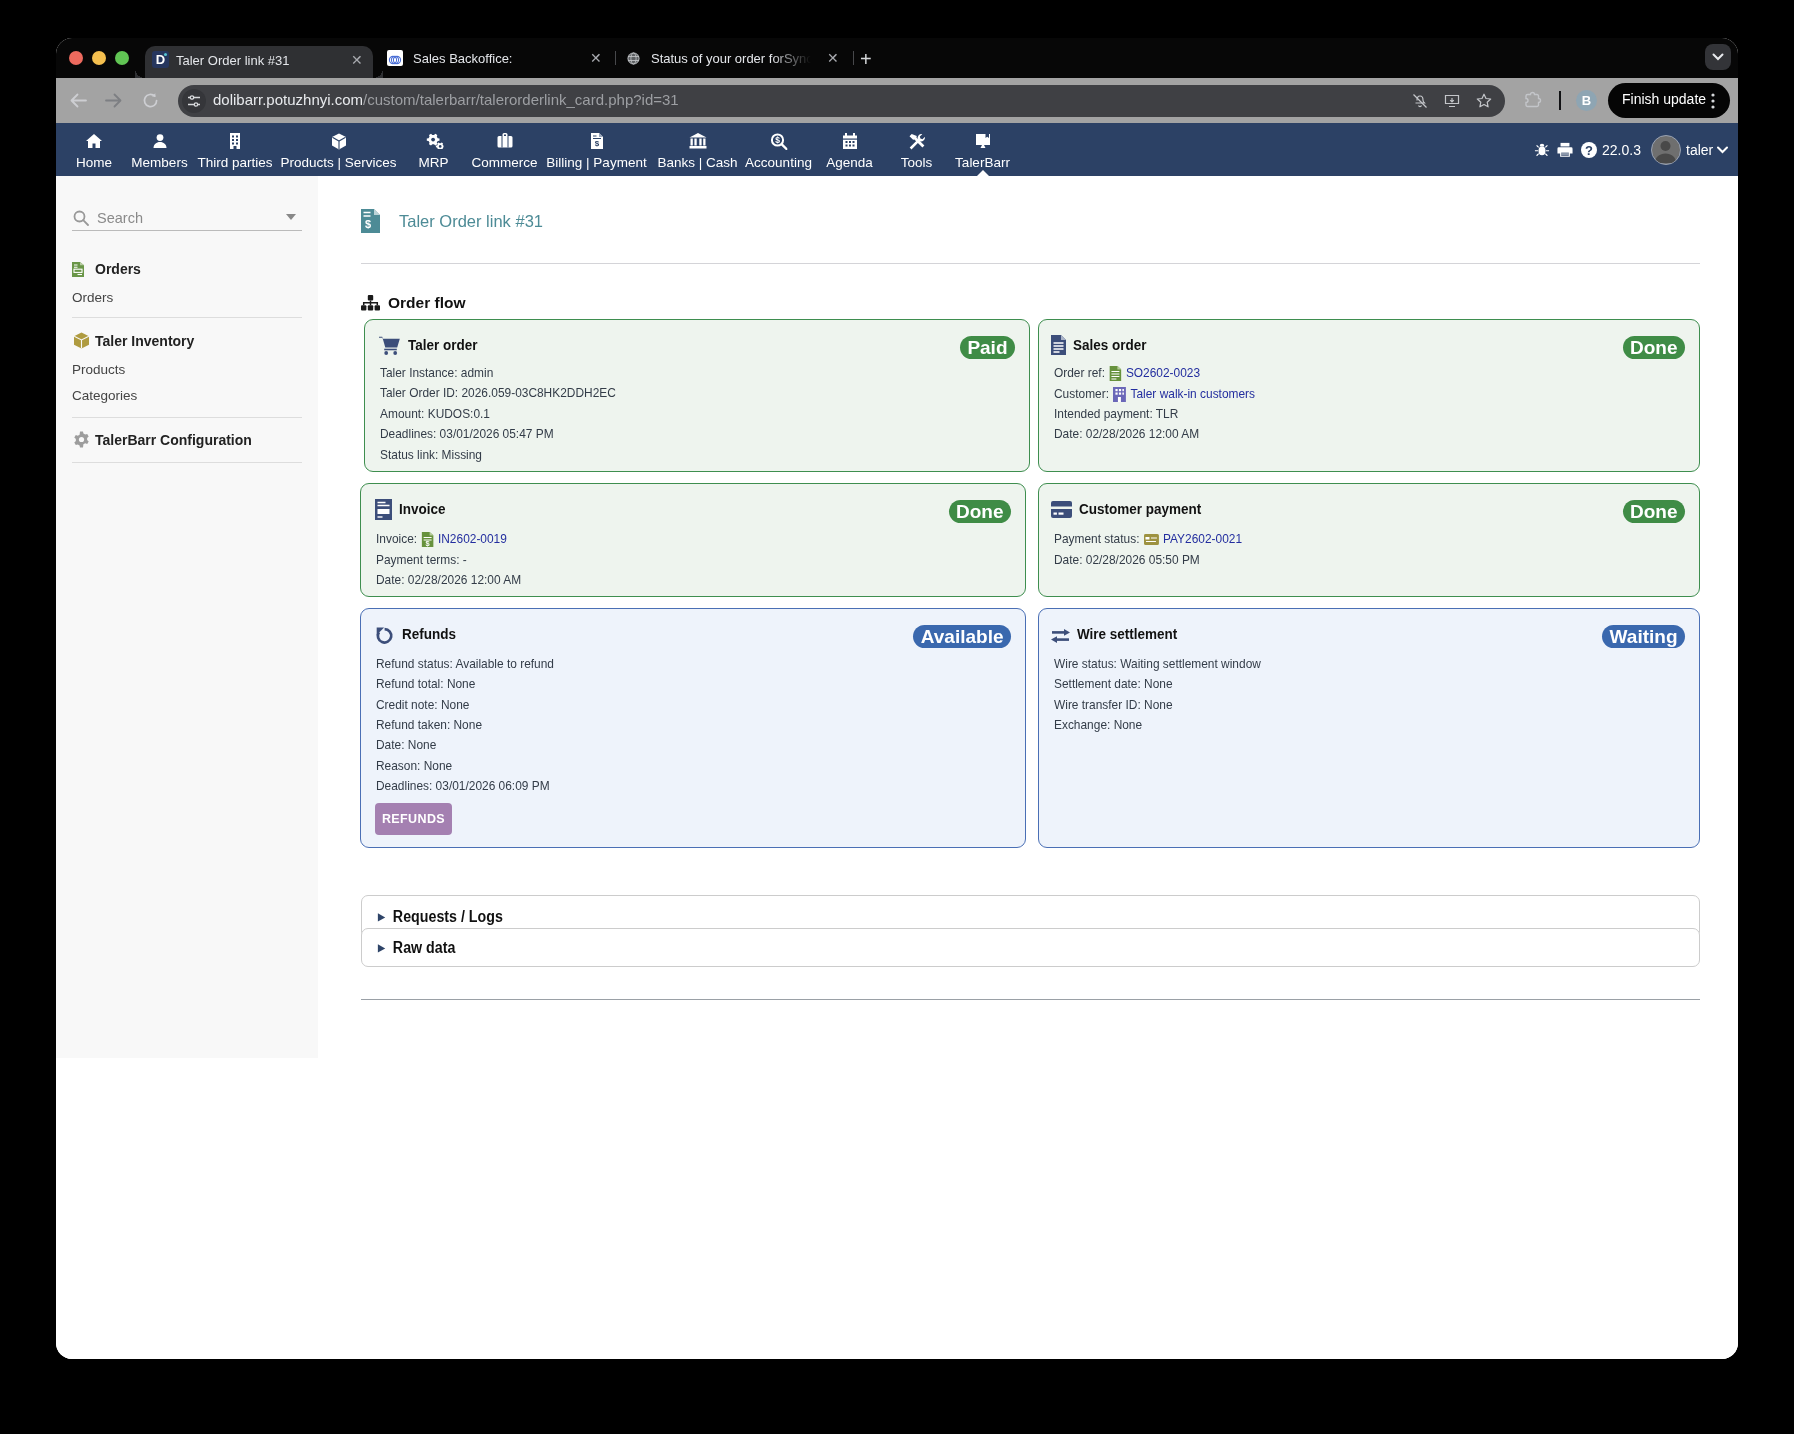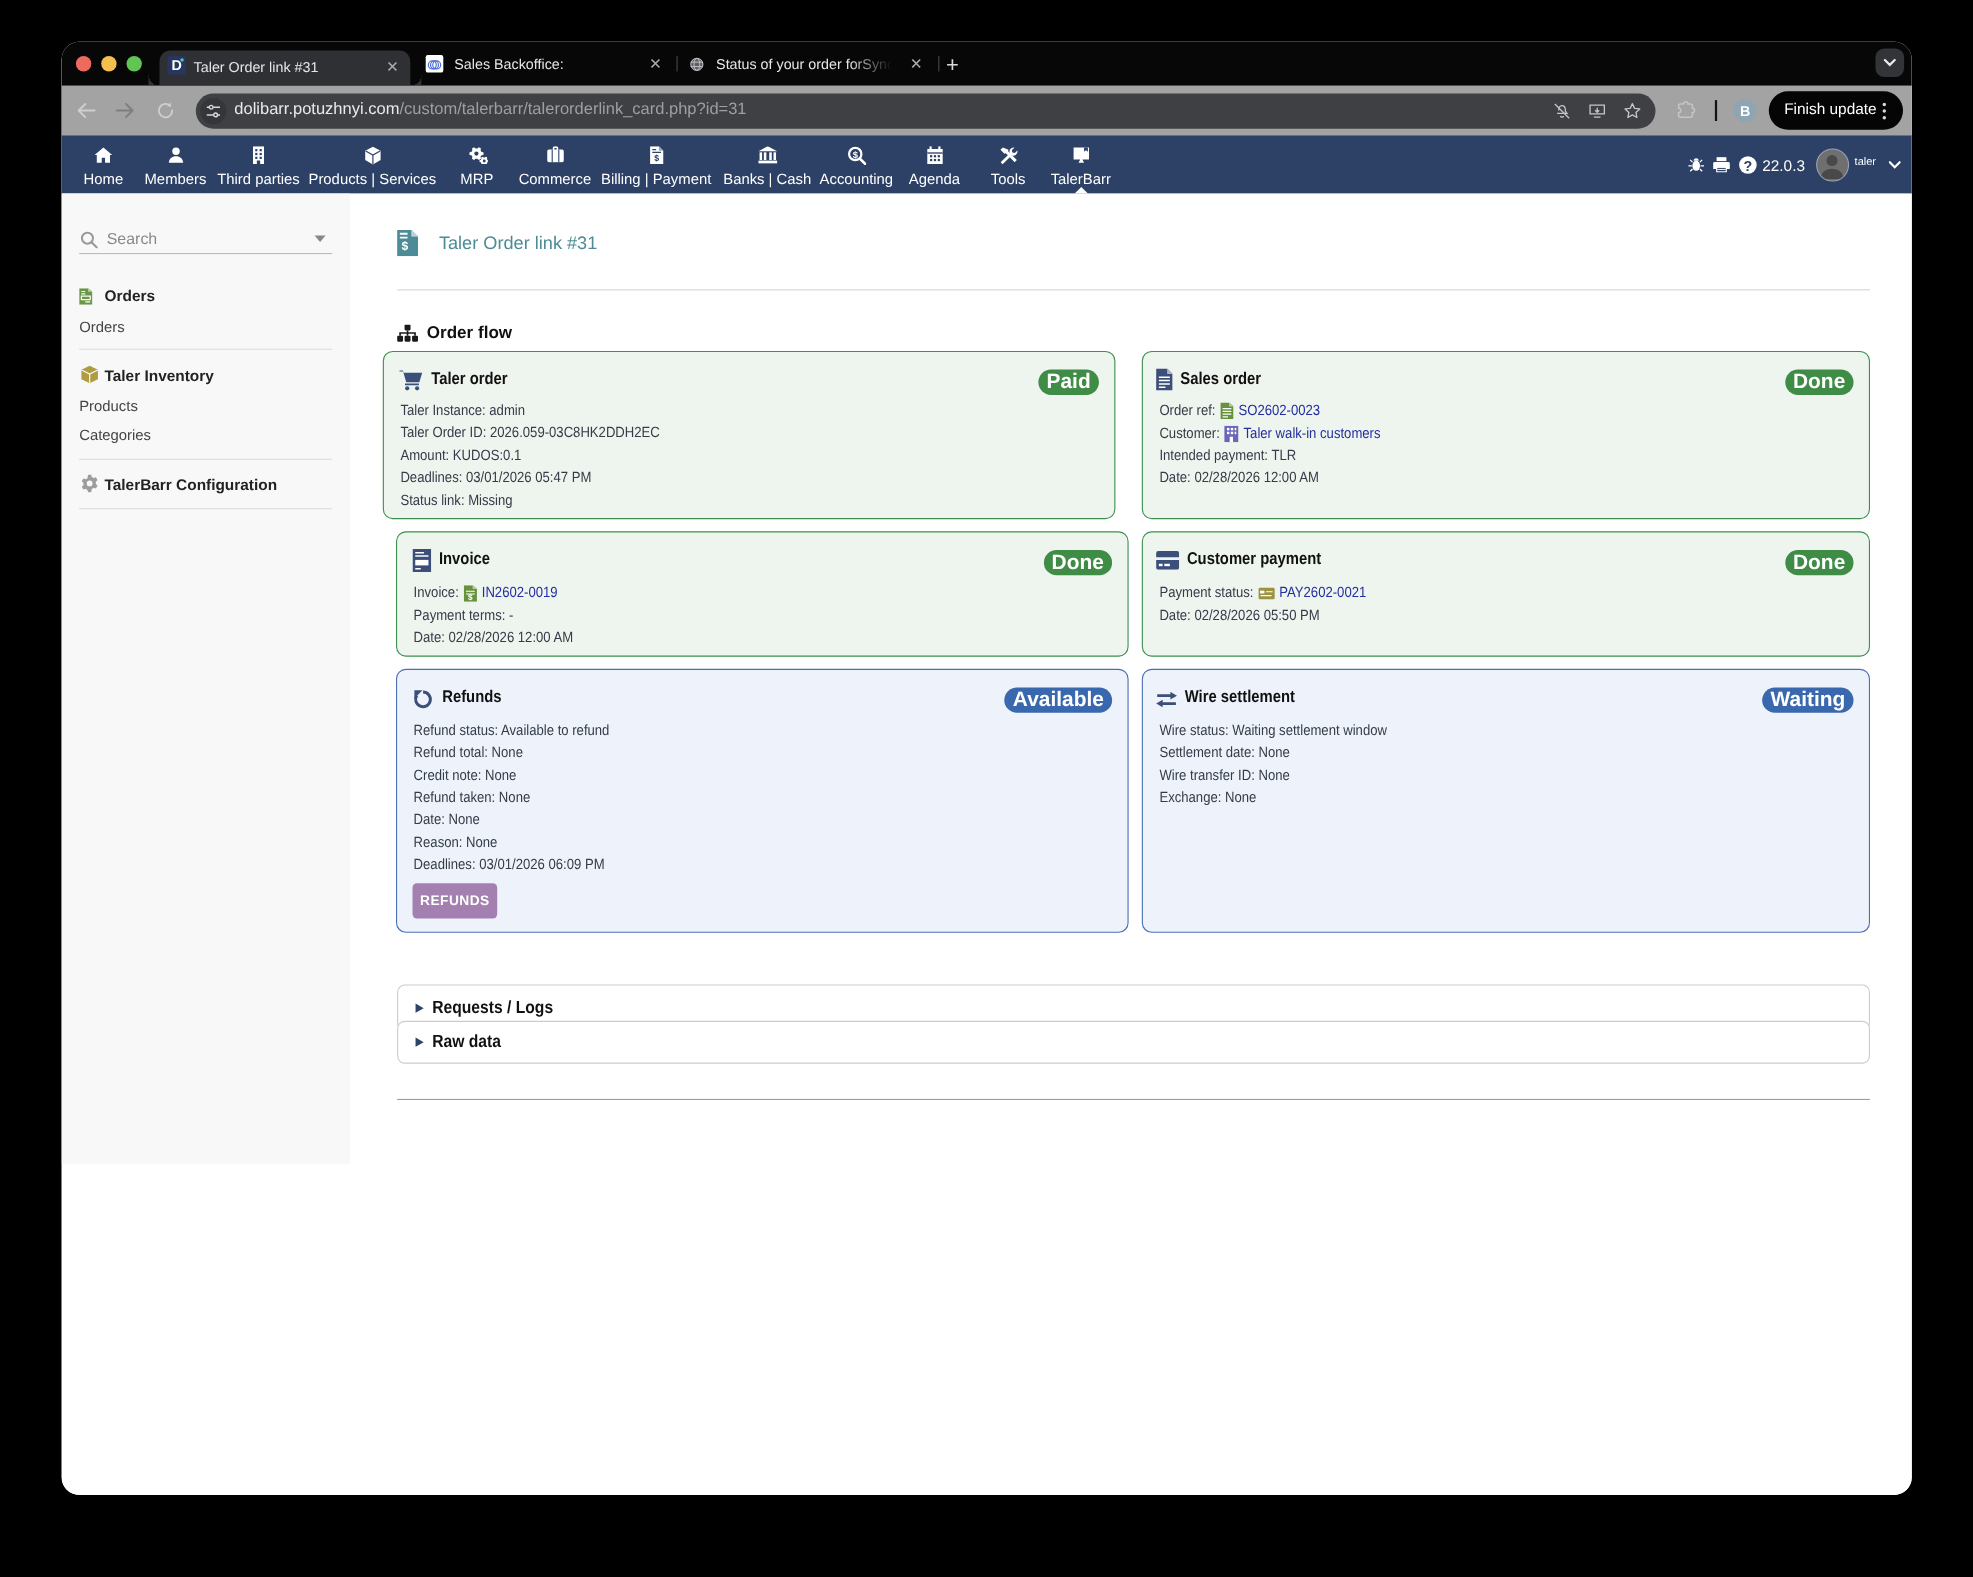--- a/index.html
+++ b/index.html
@@ -277,21 +277,21 @@
         <rect x="4.7" y="12" width="8.6" height="3.4" fill="#2c4165"></rect>
         <rect x="4.7" y="13" width="8.6" height="1" fill="#fff"></rect>
       </svg>
     <div style="position:absolute;left:1525px;top:19px;width:16px;height:16px;border-radius:50%;background:#fff;color:#2c4165;font-weight:bold;font-size:13px;text-align:center;line-height:17px;">?</div>
     <div style="position:absolute;left:1546px;top:19px;color:#fff;font-size:14px;">22.0.3</div>
     <div style="position:absolute;left:1540px;top:11px;width:0px;"></div>
     <div style="position:absolute;left:1595px;top:12px;width:30px;height:30px;border-radius:50%;background:#6f6f6f;border:1px solid #98a2b3;overflow:hidden;"><svg width="27" height="27" viewBox="0 0 27 27">
           <circle cx="13.5" cy="10" r="5" fill="#494949"></circle>
           <path d="M3 27c0-6 4.7-9.5 10.5-9.5S24 21 24 27z" fill="#494949"></path>
         </svg></div>
-    <div style="position:absolute;left:1630px;top:19px;color:#fff;font-size:10px;">taler</div>
+    <div style="position:absolute;left:1630px;top:19px;color:#fff;font-size:14px;">taler</div>
     <svg style="position:absolute;left:1661px;top:23px;" width="11" height="8" viewBox="0 0 11 8">
         <path d="M1 1.5 5.5 6 10 1.5" fill="none" stroke="#fff" stroke-width="2" stroke-linecap="round"></path>
       </svg>
   </div>
 
   <div class="content">
     <div class="sidebar">
       <svg style="position:absolute;left:17px;top:34px;" width="16" height="16" viewBox="0 0 16 16">
           <circle cx="6.5" cy="6.5" r="5" fill="none" stroke="#999" stroke-width="1.8"></circle>
           <path d="M10.2 10.2 15 15" stroke="#999" stroke-width="1.8" stroke-linecap="round"></path>
@@ -346,21 +346,21 @@
         <g fill="#1a1a1a">
           <rect x="6.8" y="0" width="5.4" height="5.4" rx="1"></rect>
           <rect x="0" y="10.2" width="5.4" height="5.4" rx="1"></rect>
           <rect x="6.8" y="10.2" width="5.4" height="5.4" rx="1"></rect>
           <rect x="13.6" y="10.2" width="5.4" height="5.4" rx="1"></rect>
         </g>
         <path d="M9.5 5.4v2.3M2.7 10.2V7.7h13.6v2.5M9.5 7.7v2.5" stroke="#1a1a1a" stroke-width="1.5" fill="none"></path>
       </svg>
     <div style="position:absolute;left:332px;top:118px;font-size:15.5px;font-weight:bold;color:#111;">Order flow</div>
 
-    <div class="card green" style="left:292px;top:143px;width:666px;height:153px;">
+    <div class="card green" style="left:308px;top:143px;width:666px;height:153px;">
       <svg style="position:absolute;left:14px;top:16px;" width="22" height="20" viewBox="0 0 22 20">
           <path d="M0 .8h3.2l.8 2h16.8l-2.6 8.6H6.3L4 3.6l-.7-1.8H0z" fill="#3c4e7a"></path>
           <path d="M5.2 13.5h12.6" stroke="#3c4e7a" stroke-width="1.6" fill="none"></path>
           <circle cx="7.2" cy="17" r="1.9" fill="#3c4e7a"></circle>
           <circle cx="16.2" cy="17" r="1.9" fill="#3c4e7a"></circle>
         </svg>
       <div class="ctitle" style="position:absolute;left:43px;top:16px;">Taler order</div>
       <div class="badge g">Paid</div>
       <div class="cline" style="top:45px;">Taler Instance: admin</div>
       <div class="cline" style="top:65.4px;">Taler Order ID: 2026.059-03C8HK2DDH2EC</div>

